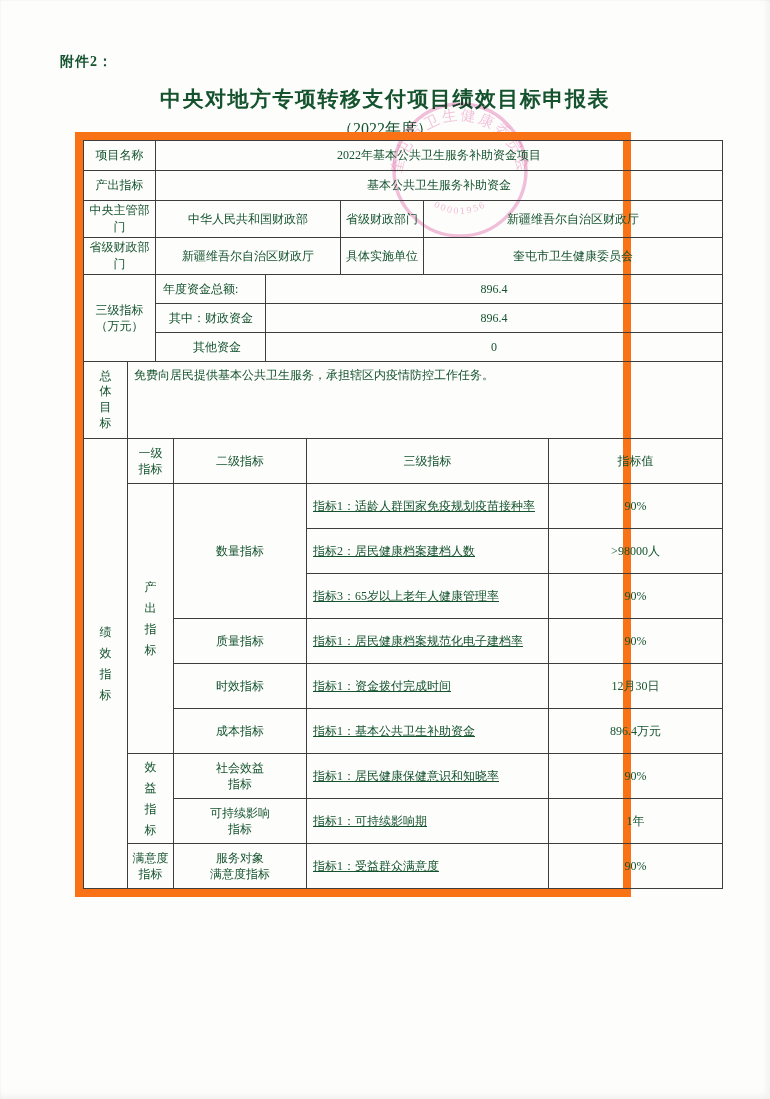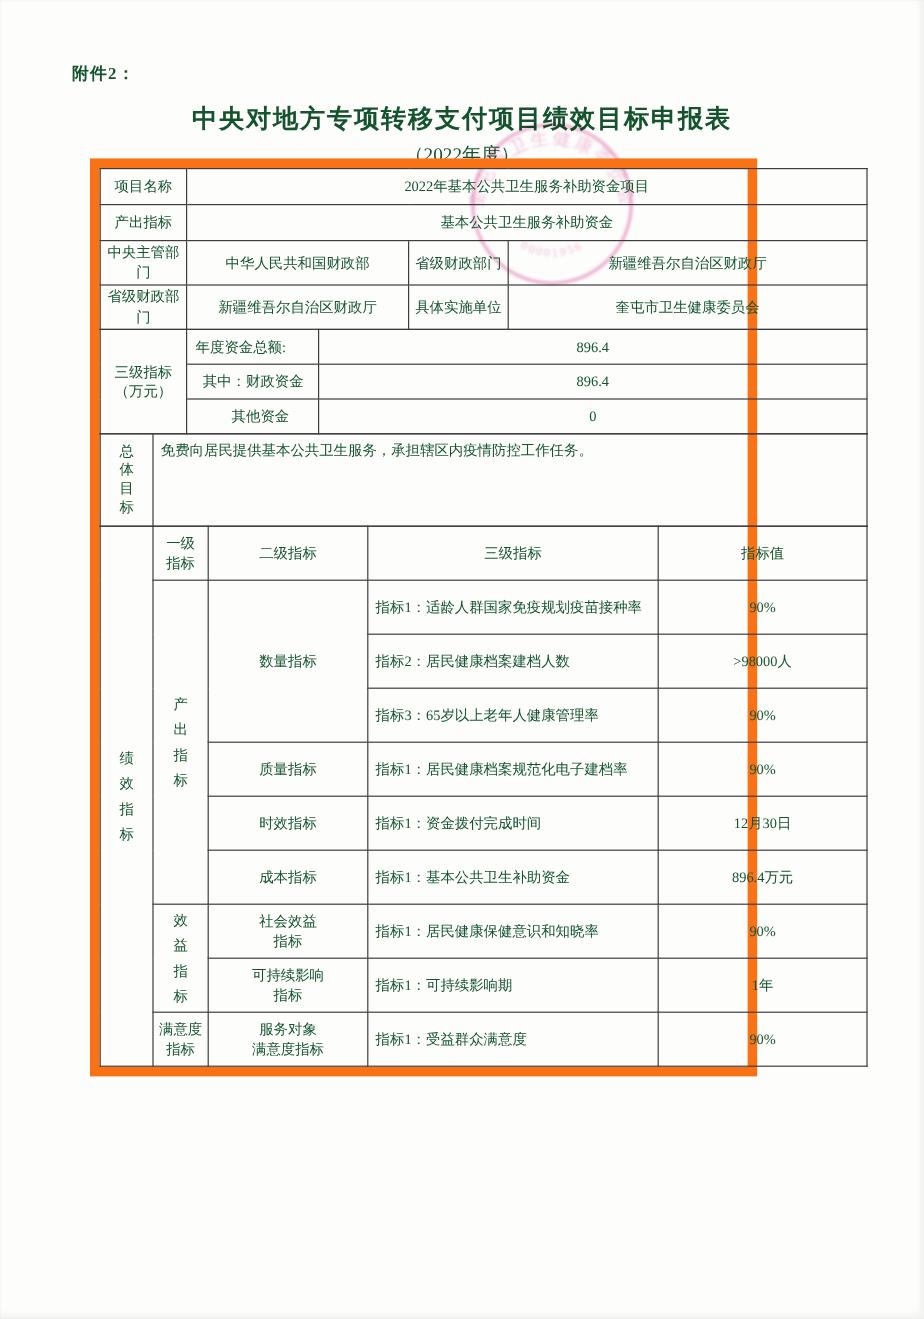--- a/index.html
+++ b/index.html
@@ -21,21 +21,21 @@
      overflow:hidden;}
   .center{text-align:center;}
   .ml{white-space:pre-line;line-height:1.35;}
   .vcell{vertical-align:middle;}
   .vchar{width:1.3em;margin:0 auto;word-break:break-all;line-height:1.75;text-align:center;}
   .vchar.tight{line-height:1.3;}
   .goaltext{vertical-align:top;padding:4px 6px;line-height:1.5;}
   .fund-l1{padding-left:7px;}
   .fund-l2{padding-left:13px;}
   .fund-r{text-align:right;padding-right:24px;}
-  .ind{padding-left:6px;}
+  .ind{padding-left:6px;text-decoration:underline;}
   .rA td{height:27px;}
   .rB td{height:26px;}
   .rC td{height:68px;margin-left:44px;}
   .tD tr{height:45px;}
   .stamp{position:absolute;left:358px;top:68px;pointer-events:none;mix-blend-mode:multiply;}
 </style>
 </head>
 <body>
 
 <div class="sheet">

